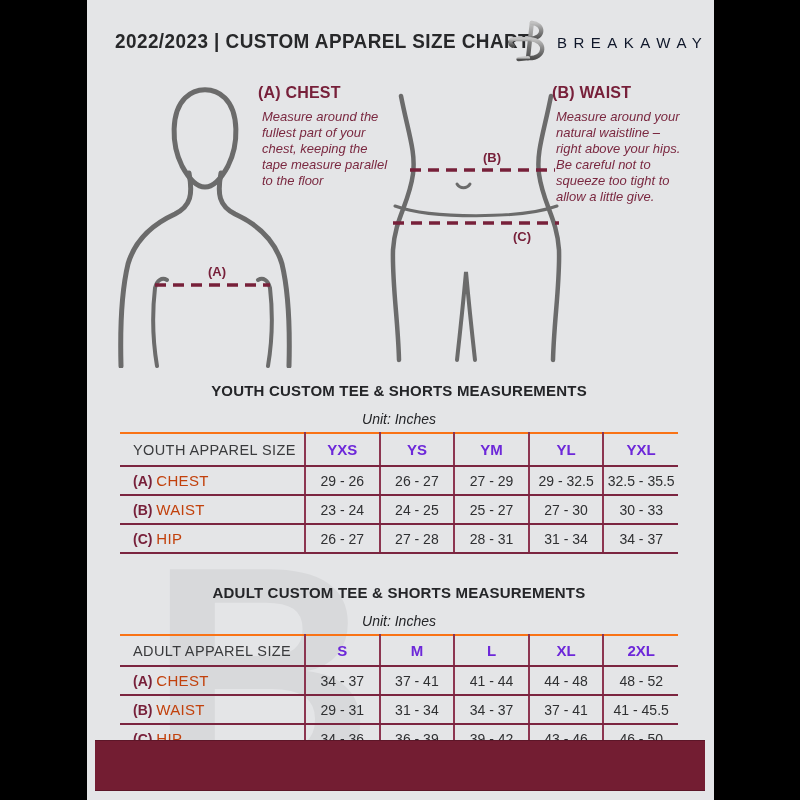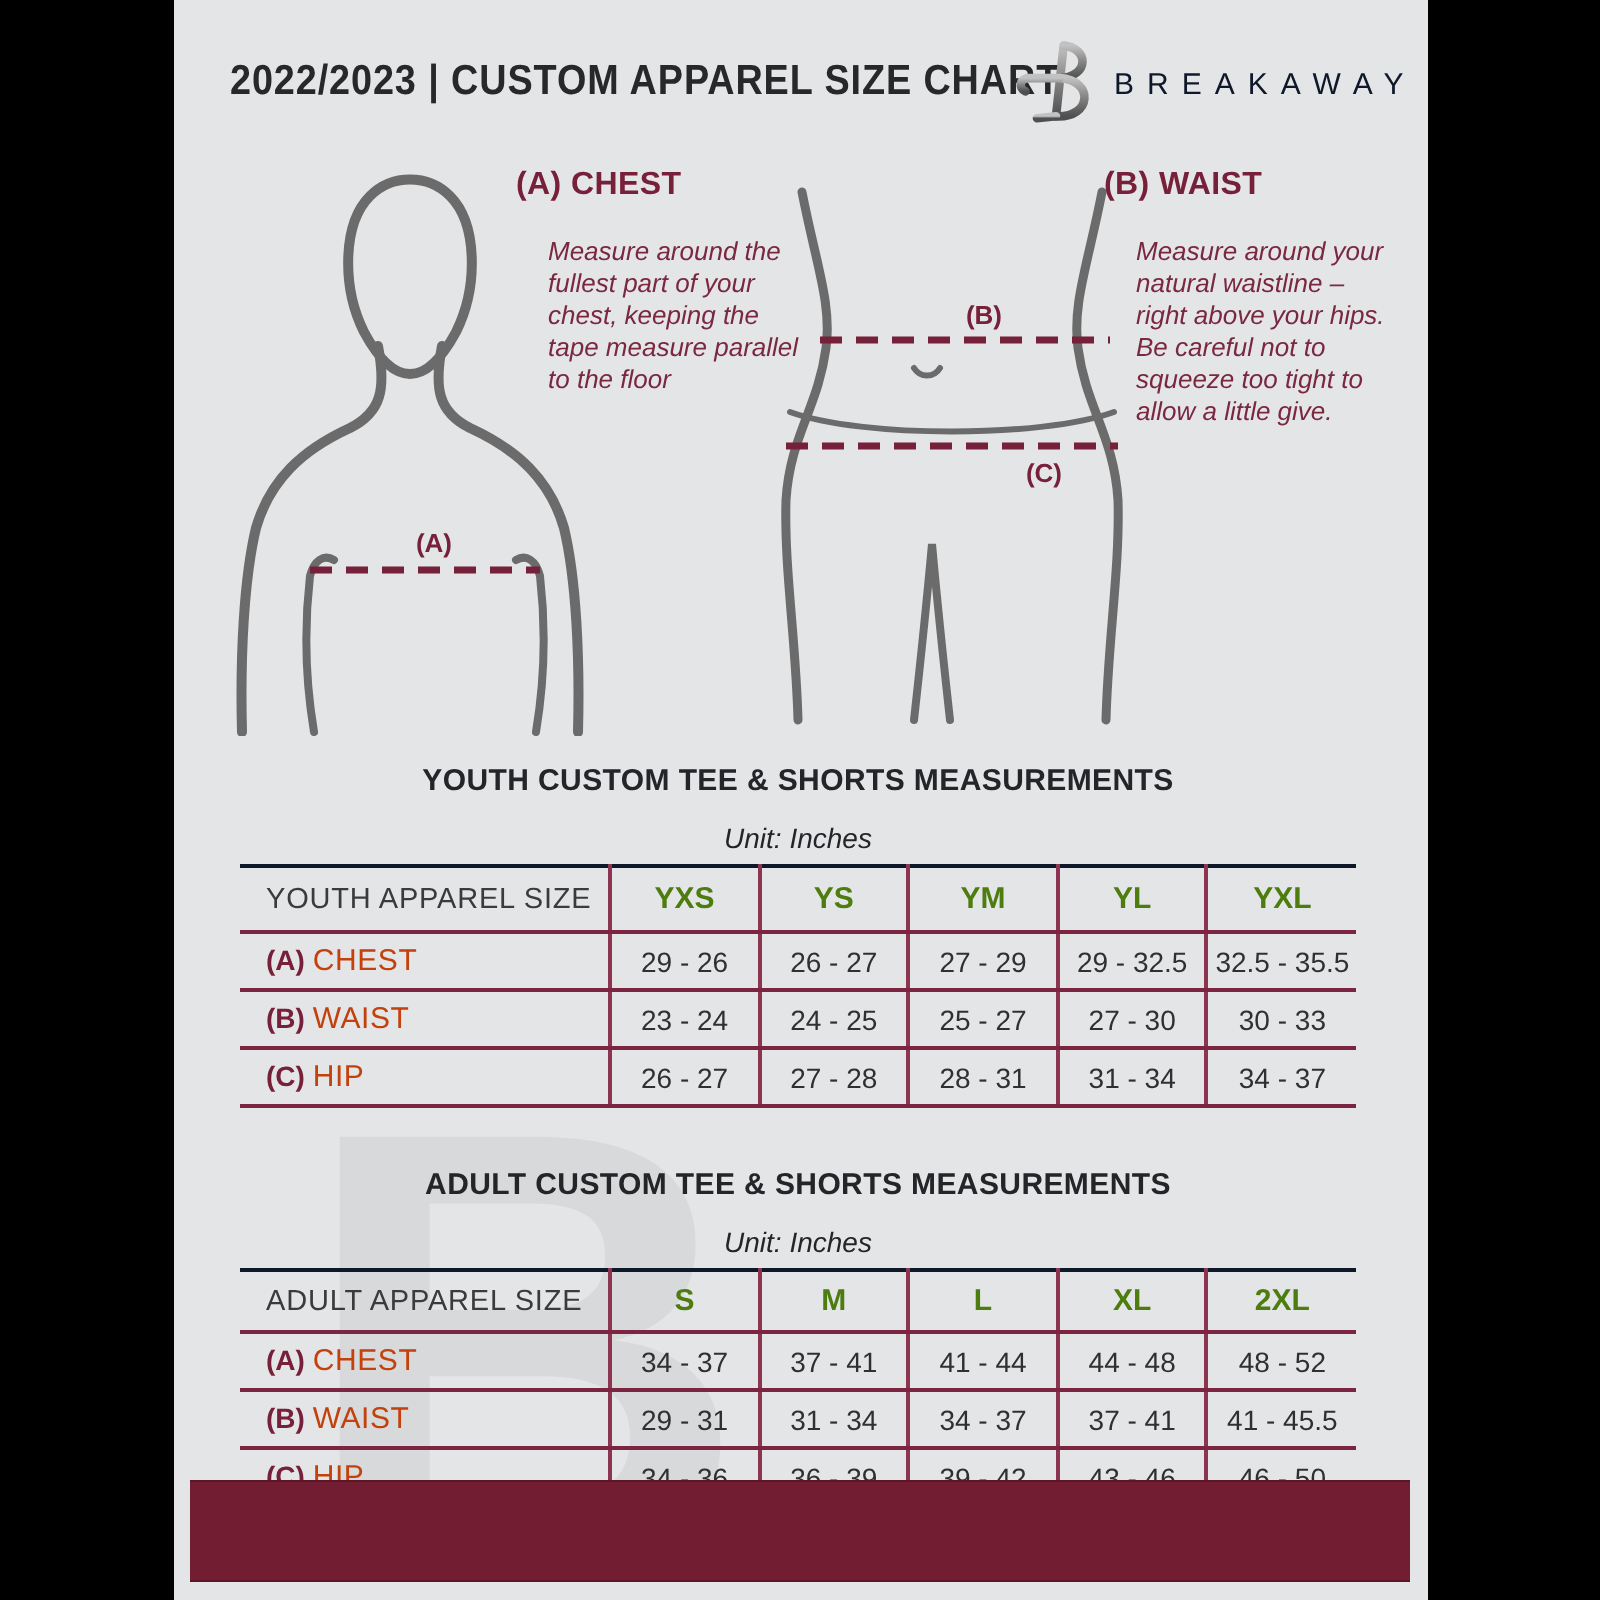--- a/index.html
+++ b/index.html
@@ -11,34 +11,34 @@
   
   .hdr-title{position:absolute;left:28px;top:29px;font-size:21px;font-weight:700;color:#27282A;
       letter-spacing:.5px;white-space:nowrap;transform:scaleX(.9);transform-origin:left center;z-index:1;}
   .logo{position:absolute;left:420px;top:16px;z-index:1;}
   .brand{position:absolute;left:470px;top:34px;font-size:15px;font-weight:400;letter-spacing:6.5px;
       color:#0f172a;z-index:1;white-space:nowrap;}
   
   .fig{position:absolute;z-index:1;}
   .instr{position:absolute;z-index:2;}
   .instr h3{margin:0 0 7px 0;font-size:16px;font-weight:800;color:#77203A;letter-spacing:.2px;}
-  .instr p{margin:16px;font-size:13px;font-style:italic;color:#7A2840;line-height:16px;white-space:pre-line;}
+  .instr p{margin:4px;font-size:13px;font-style:italic;color:#7A2840;line-height:16px;white-space:pre-line;}
   #instrA{left:171px;top:84px;width:160px;}
   #instrB{left:465px;top:84px;width:160px;}
   #instrC{left:465px;top:221px;width:160px;}
   
   .tsec{position:absolute;left:33px;width:558px;text-align:center;z-index:1;}
   #youth{top:370px;} #adult{top:572px;}
   .t-title{font-size:15px;font-weight:700;color:#242528;letter-spacing:.2px;margin:12px;}
   .t-unit{font-size:14px;font-style:italic;color:#242528;margin:1px 0 5px 0;}
-  table.size{width:558px;border-collapse:collapse;table-layout:fixed;border-top:2px solid #0f172a;}
+  table.size{width:558px;border-collapse:collapse;table-layout:fixed;border-top:2px solid #f97316;}
   table.size th,table.size td{border-bottom:2px solid #7B2540;border-left:2px solid #8C3550;
       text-align:center;padding:0;}
   table.size th:first-child,table.size td:first-child{border-left:none;text-align:left;padding-left:13px;}
-  table.size thead th{height:31px;font-size:15px;font-weight:700;color:#4d7c0f;}
+  table.size thead th{height:31px;font-size:15px;font-weight:700;color:#6d28d9;}
   table.size thead th:first-child{font-weight:400;font-size:14.5px;letter-spacing:.4px;color:#3A3B3D;}
   table.size tbody td{height:27px;font-size:14px;color:#2F3032;}
   #adult table.size thead th{height:29px;}
   .pfx{font-weight:700;color:#77203A;}
   .rlbl{font-size:15px;color:#c2410c;letter-spacing:.3px;}
   
   .footer{position:absolute;left:8px;right:9px;top:740px;height:49px;background:#731D32;
       border-top:1px solid #5C1628;border-bottom:1px solid #5C1628;z-index:1;}
 </style>
 </head>

